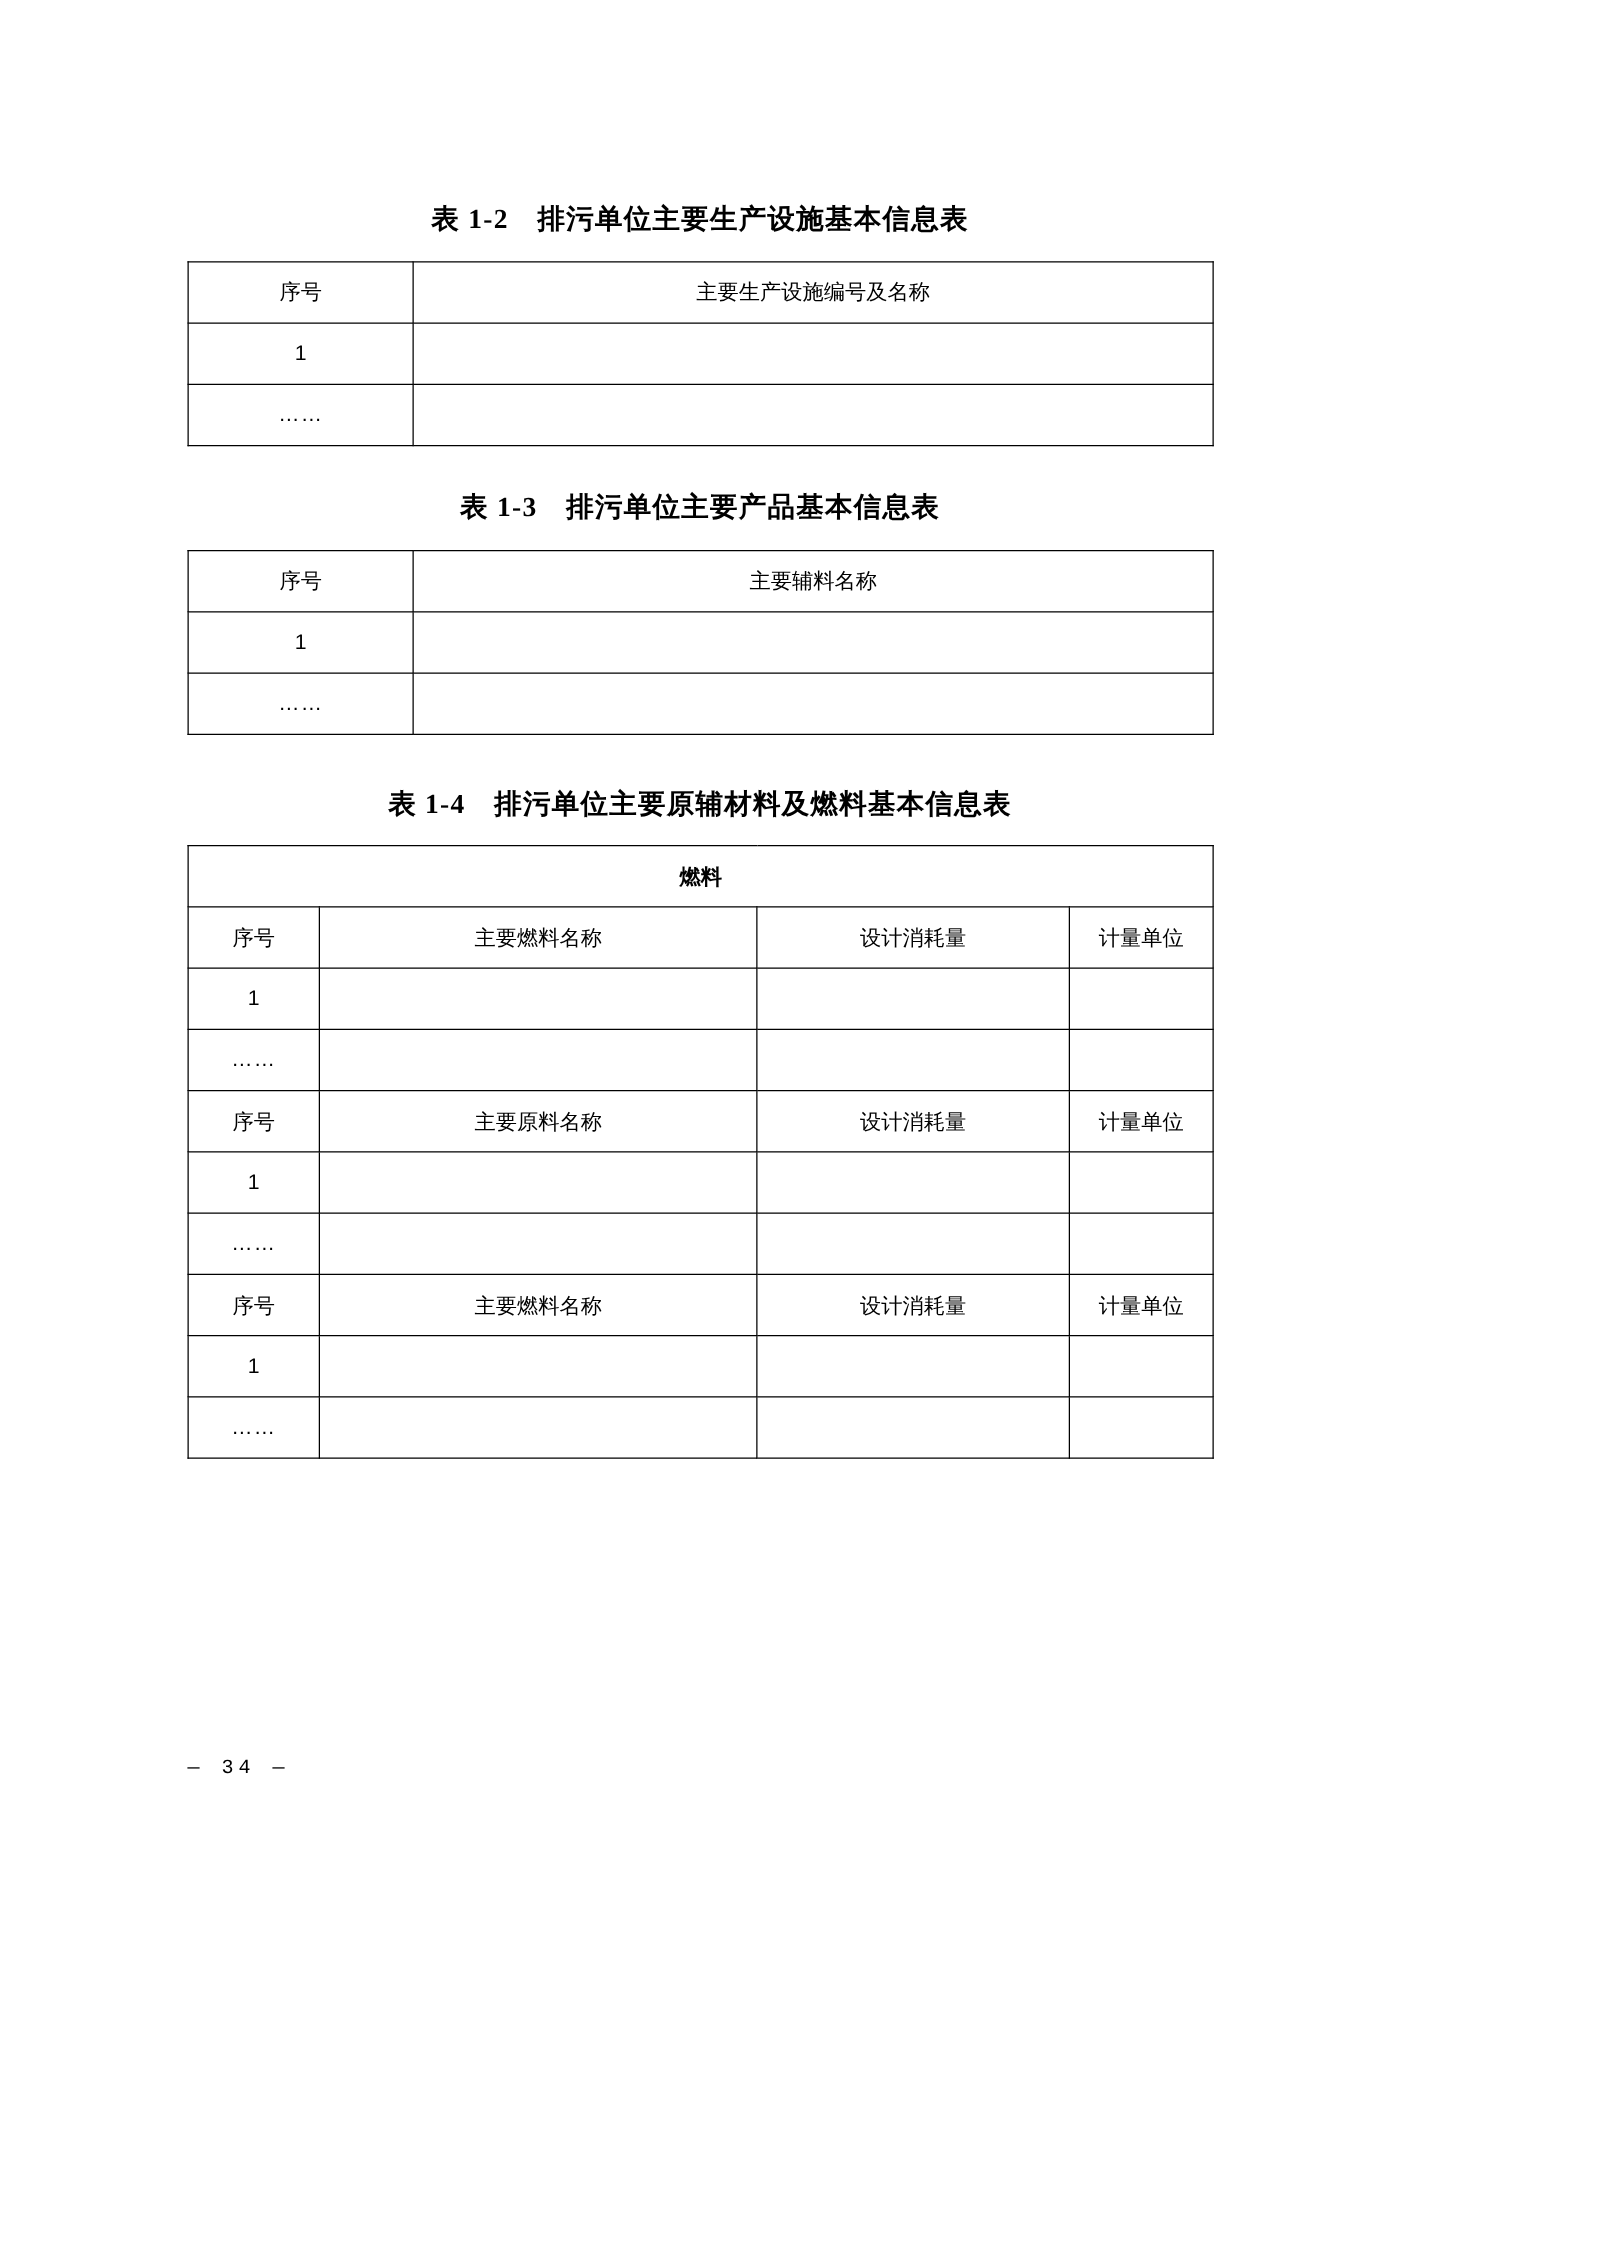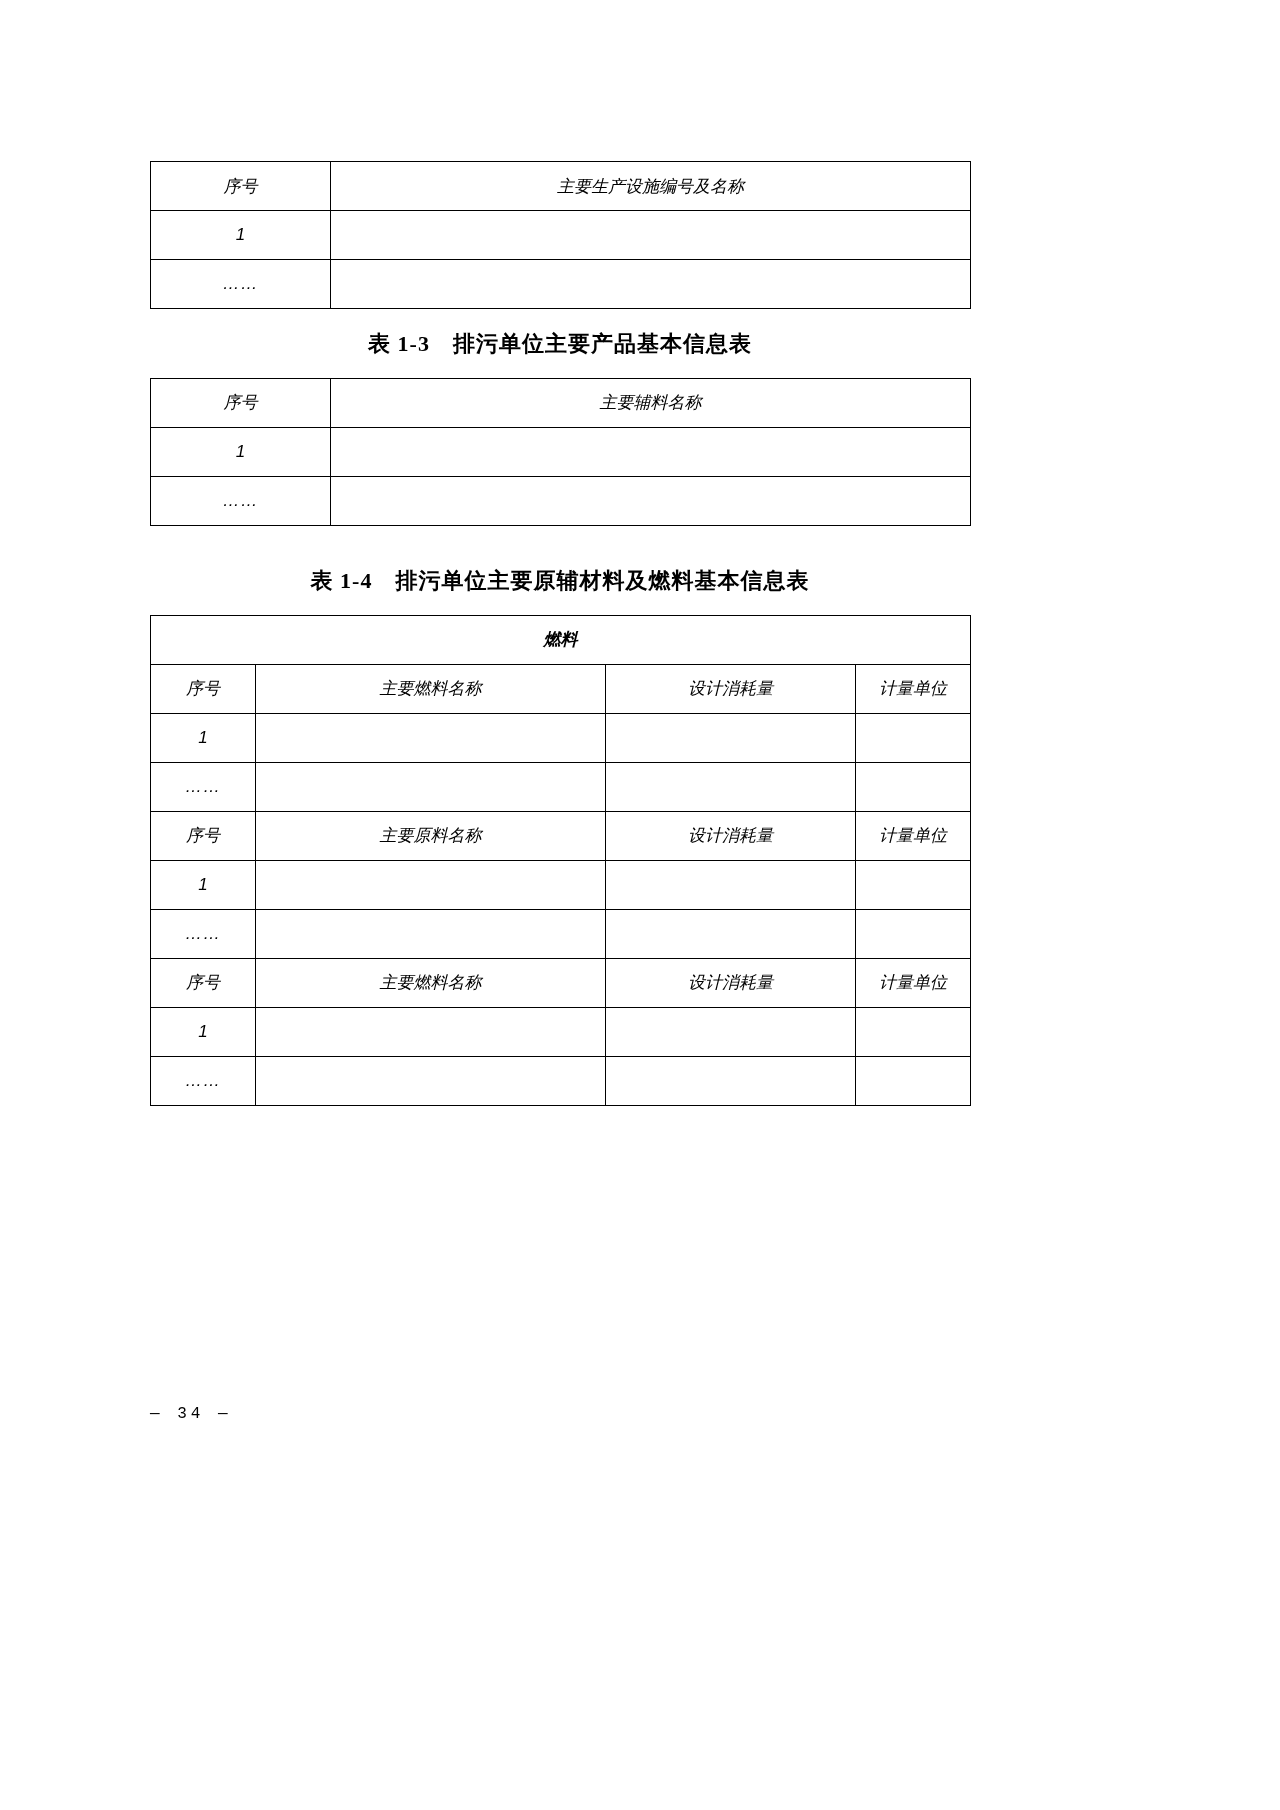--- a/index.html
+++ b/index.html
@@ -30,29 +30,28 @@
   .table-title {
     font-family: "Liberation Serif", serif;
     font-weight: bold;
     font-size: 22px;
     letter-spacing: 1px;
     text-align: center;
     margin: 0 0 18px 0;
     line-height: 1.4;
   }
   .title-gap-1 { margin-top: 0; }
-  .title-gap-2 { margin-top: 20px; }
+  .title-gap-2 { margin-top: 34px; }
   .title-gap-3 { margin-top: 40px; }
 
   table.doc-table {
     border-collapse: collapse;
     width: 820px;
     table-layout: fixed;
     margin: 1px 0 0 0;
-    font-style: italic;
   }
   table.doc-table td {
     border: 1.5px solid #000000;
     height: 44px;
     font-size: 17px;
     text-align: center;
     vertical-align: middle;
     padding: 2px 4px;
     font-family: "Liberation Sans", sans-serif;
   }
@@ -85,20 +84,21 @@
   .footer .pagenum {
     display: inline-block;
   }
 </style>
 </head>
 <body>
 
 <div class="page">
   <div class="content">
 
+    <div class="table-title title-gap-1">表 1-2　排污单位主要生产设施基本信息表</div>
     <table class="doc-table">
       <colgroup>
         <col class="col-seq-a">
         <col class="col-rest-a">
       </colgroup>
       <tbody>
         <tr>
           <td>序号</td>
           <td>主要生产设施编号及名称</td>
         </tr>

